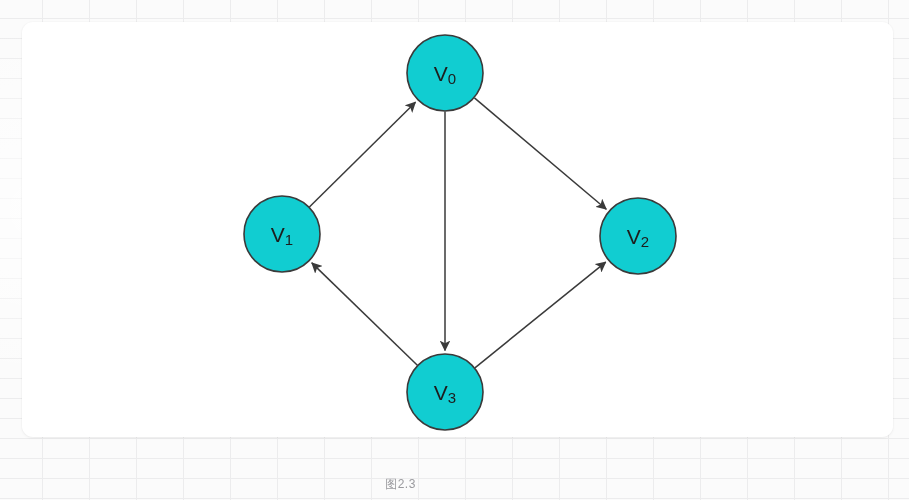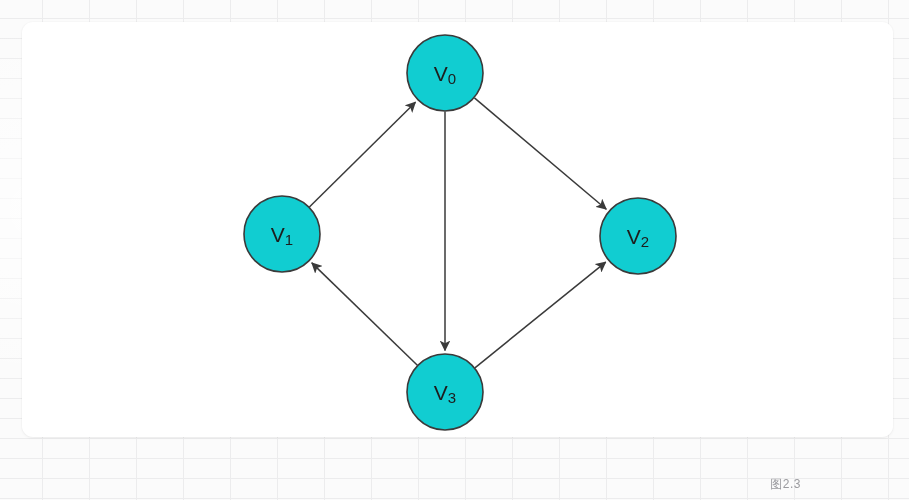--- a/index.html
+++ b/index.html
@@ -79,21 +79,21 @@
     stroke-width: 1.5;
     fill: none;
   }
 
   
   #figure-caption {
     position: absolute;
     left: 0;
     top: 476px;
     width: 801px;
-    text-align: right;
+    text-align: center;
     font-family: "Liberation Sans", sans-serif;
     font-size: 12px;
     color: #9a9a9e;
     letter-spacing: 0.5px;
     user-select: none;
   }
 </style>
 </head>
 <body>
 

